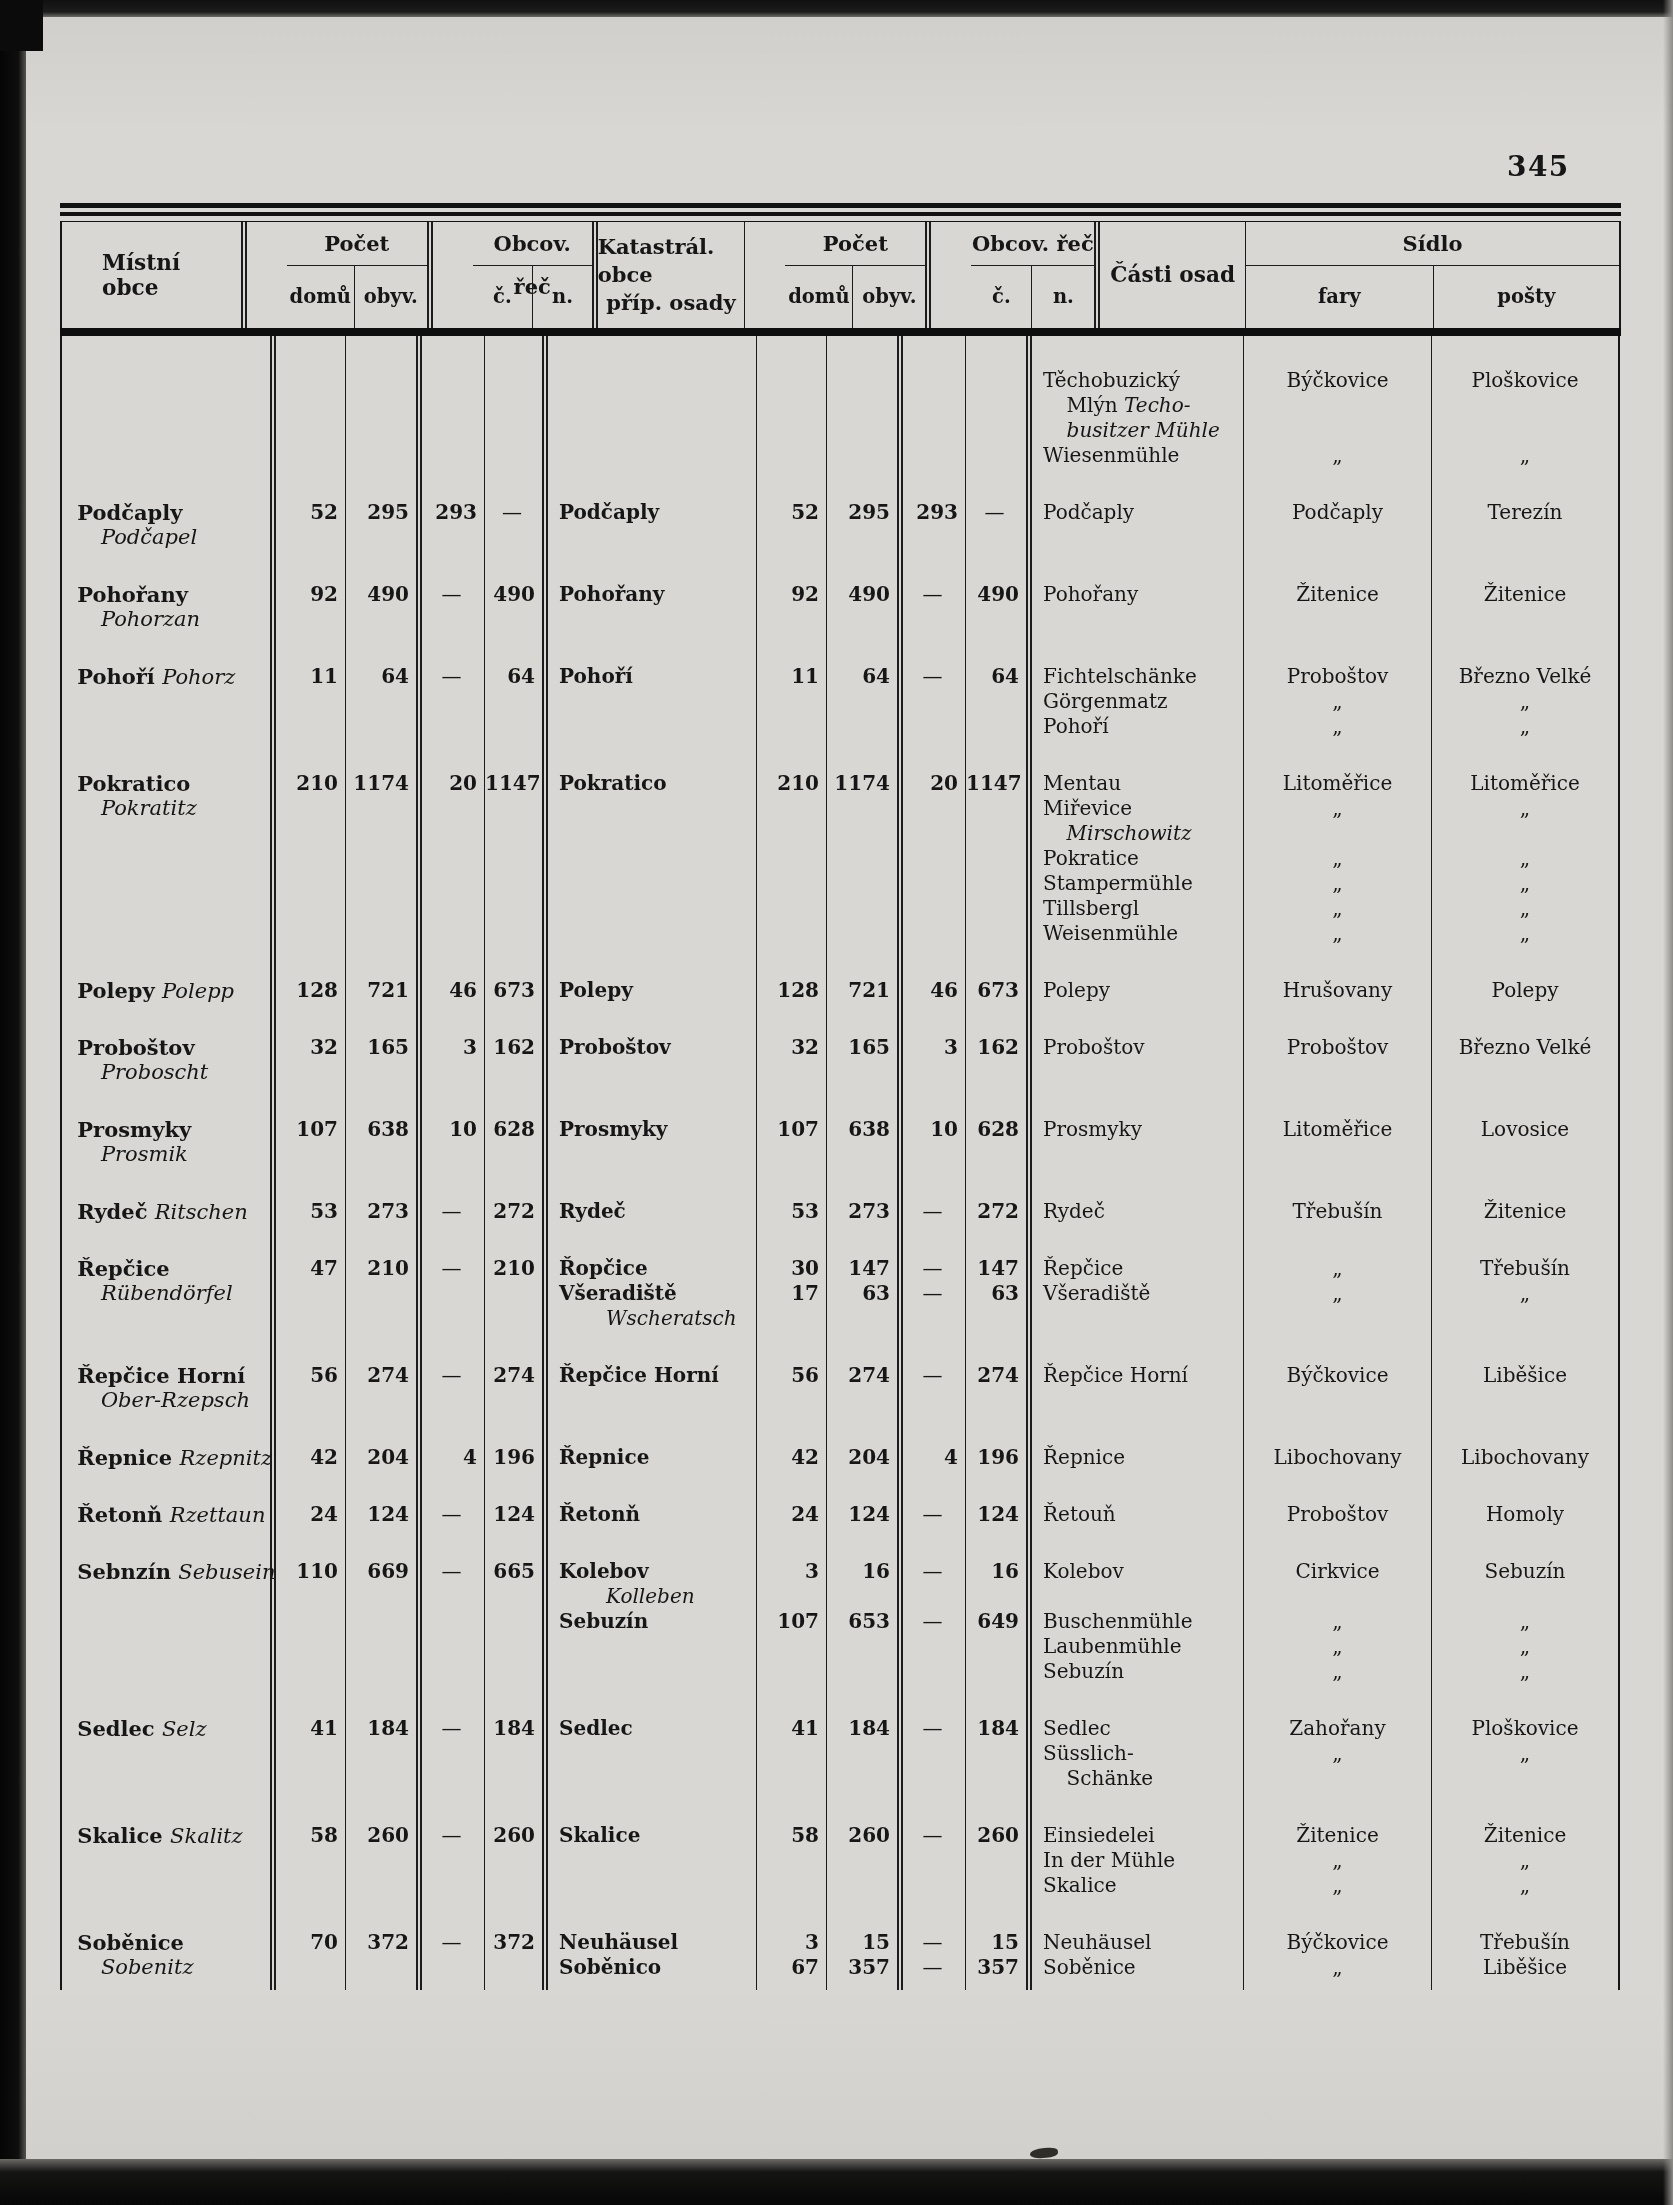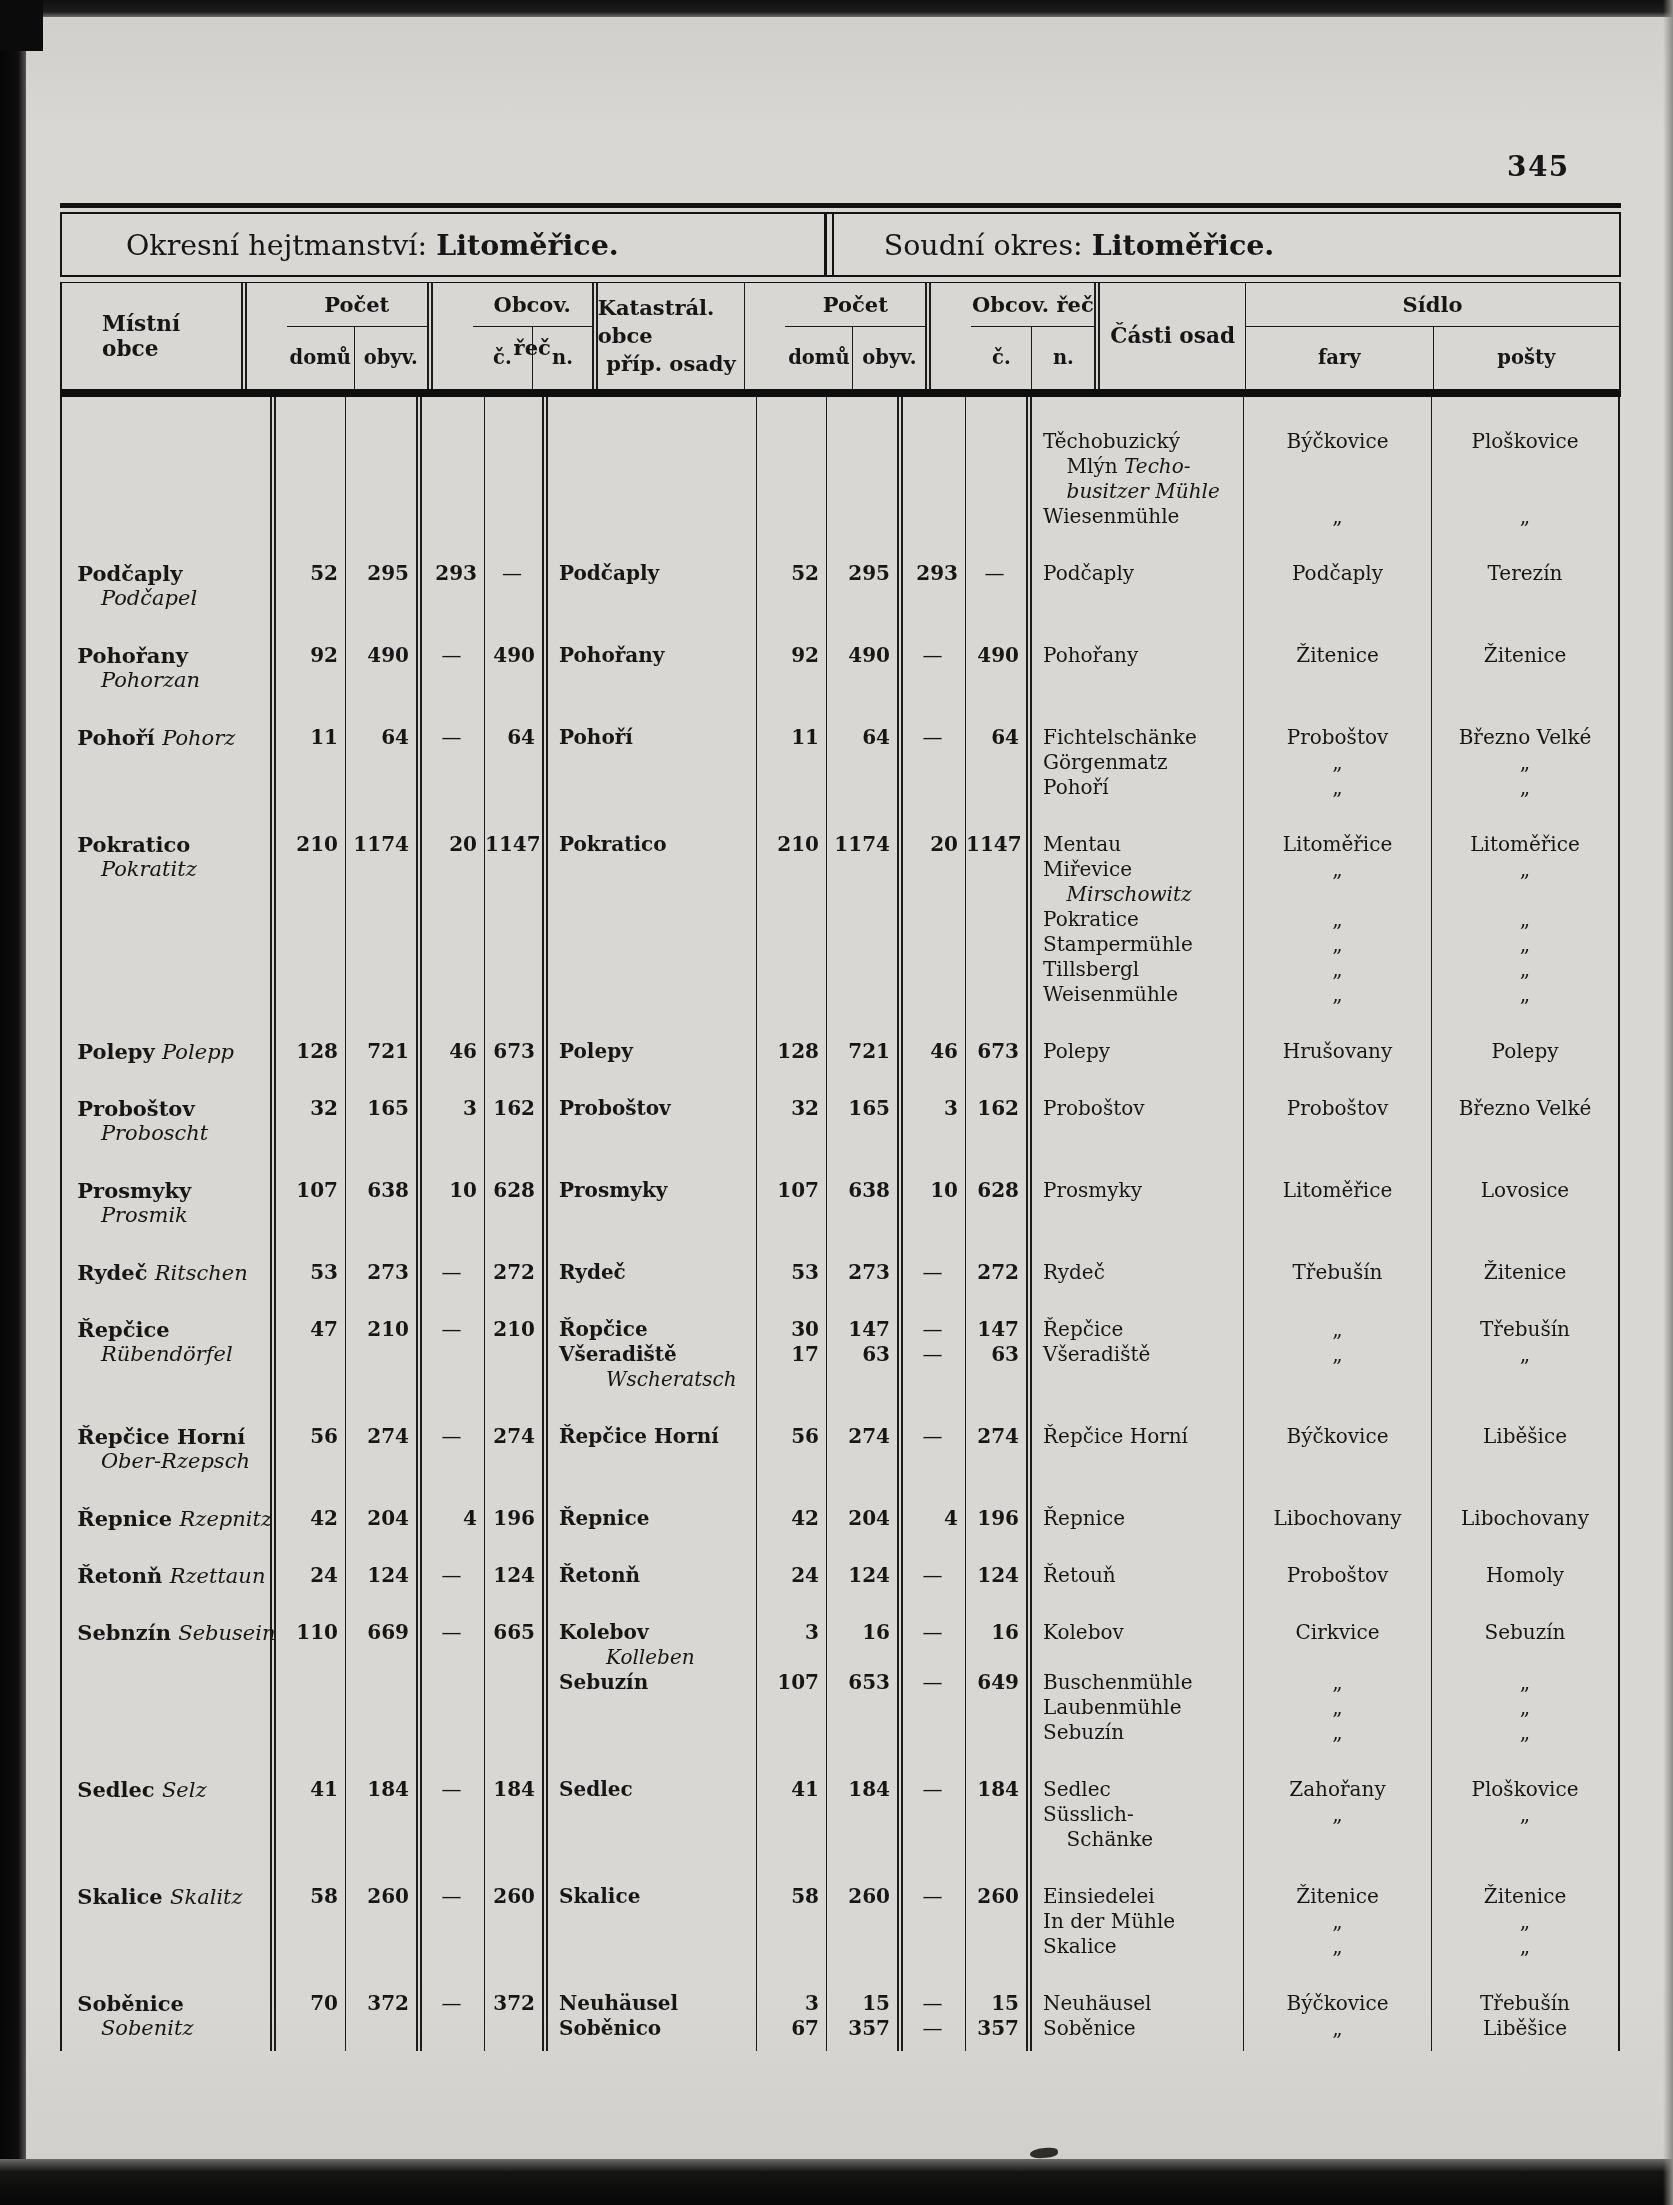--- a/index.html
+++ b/index.html
@@ -73,31 +73,20 @@
   <div class="edge-topleft"></div>
   <div class="edge-bottom"></div>
   <div class="edge-right"></div>
   <div class="ink-blob"></div>
 
   <div class="pageno">345</div>
 
   <div class="tbl">
     <div class="rule-a"></div>
 
-    <div class="band">
-      <div class="band-left">
-        <span>Okresní hejtmanství:</span>
-        <b>Litoměřice.</b>
-      </div>
-      <div class="band-div"></div>
-      <div class="band-right">
-        <span>Soudní okres:</span>
-        <b>Litoměřice.</b>
-      </div>
-    </div>
 
     <div class="rule-b"></div>
 
     <div class="colheads">
       <div class="ch ch-mistni dbl">
           <span>Místní obce</span>
         </div>
       <div class="ch ch-group w210 dbl">
         <div class="ch-top">Počet</div>
         <div class="ch-sub">

